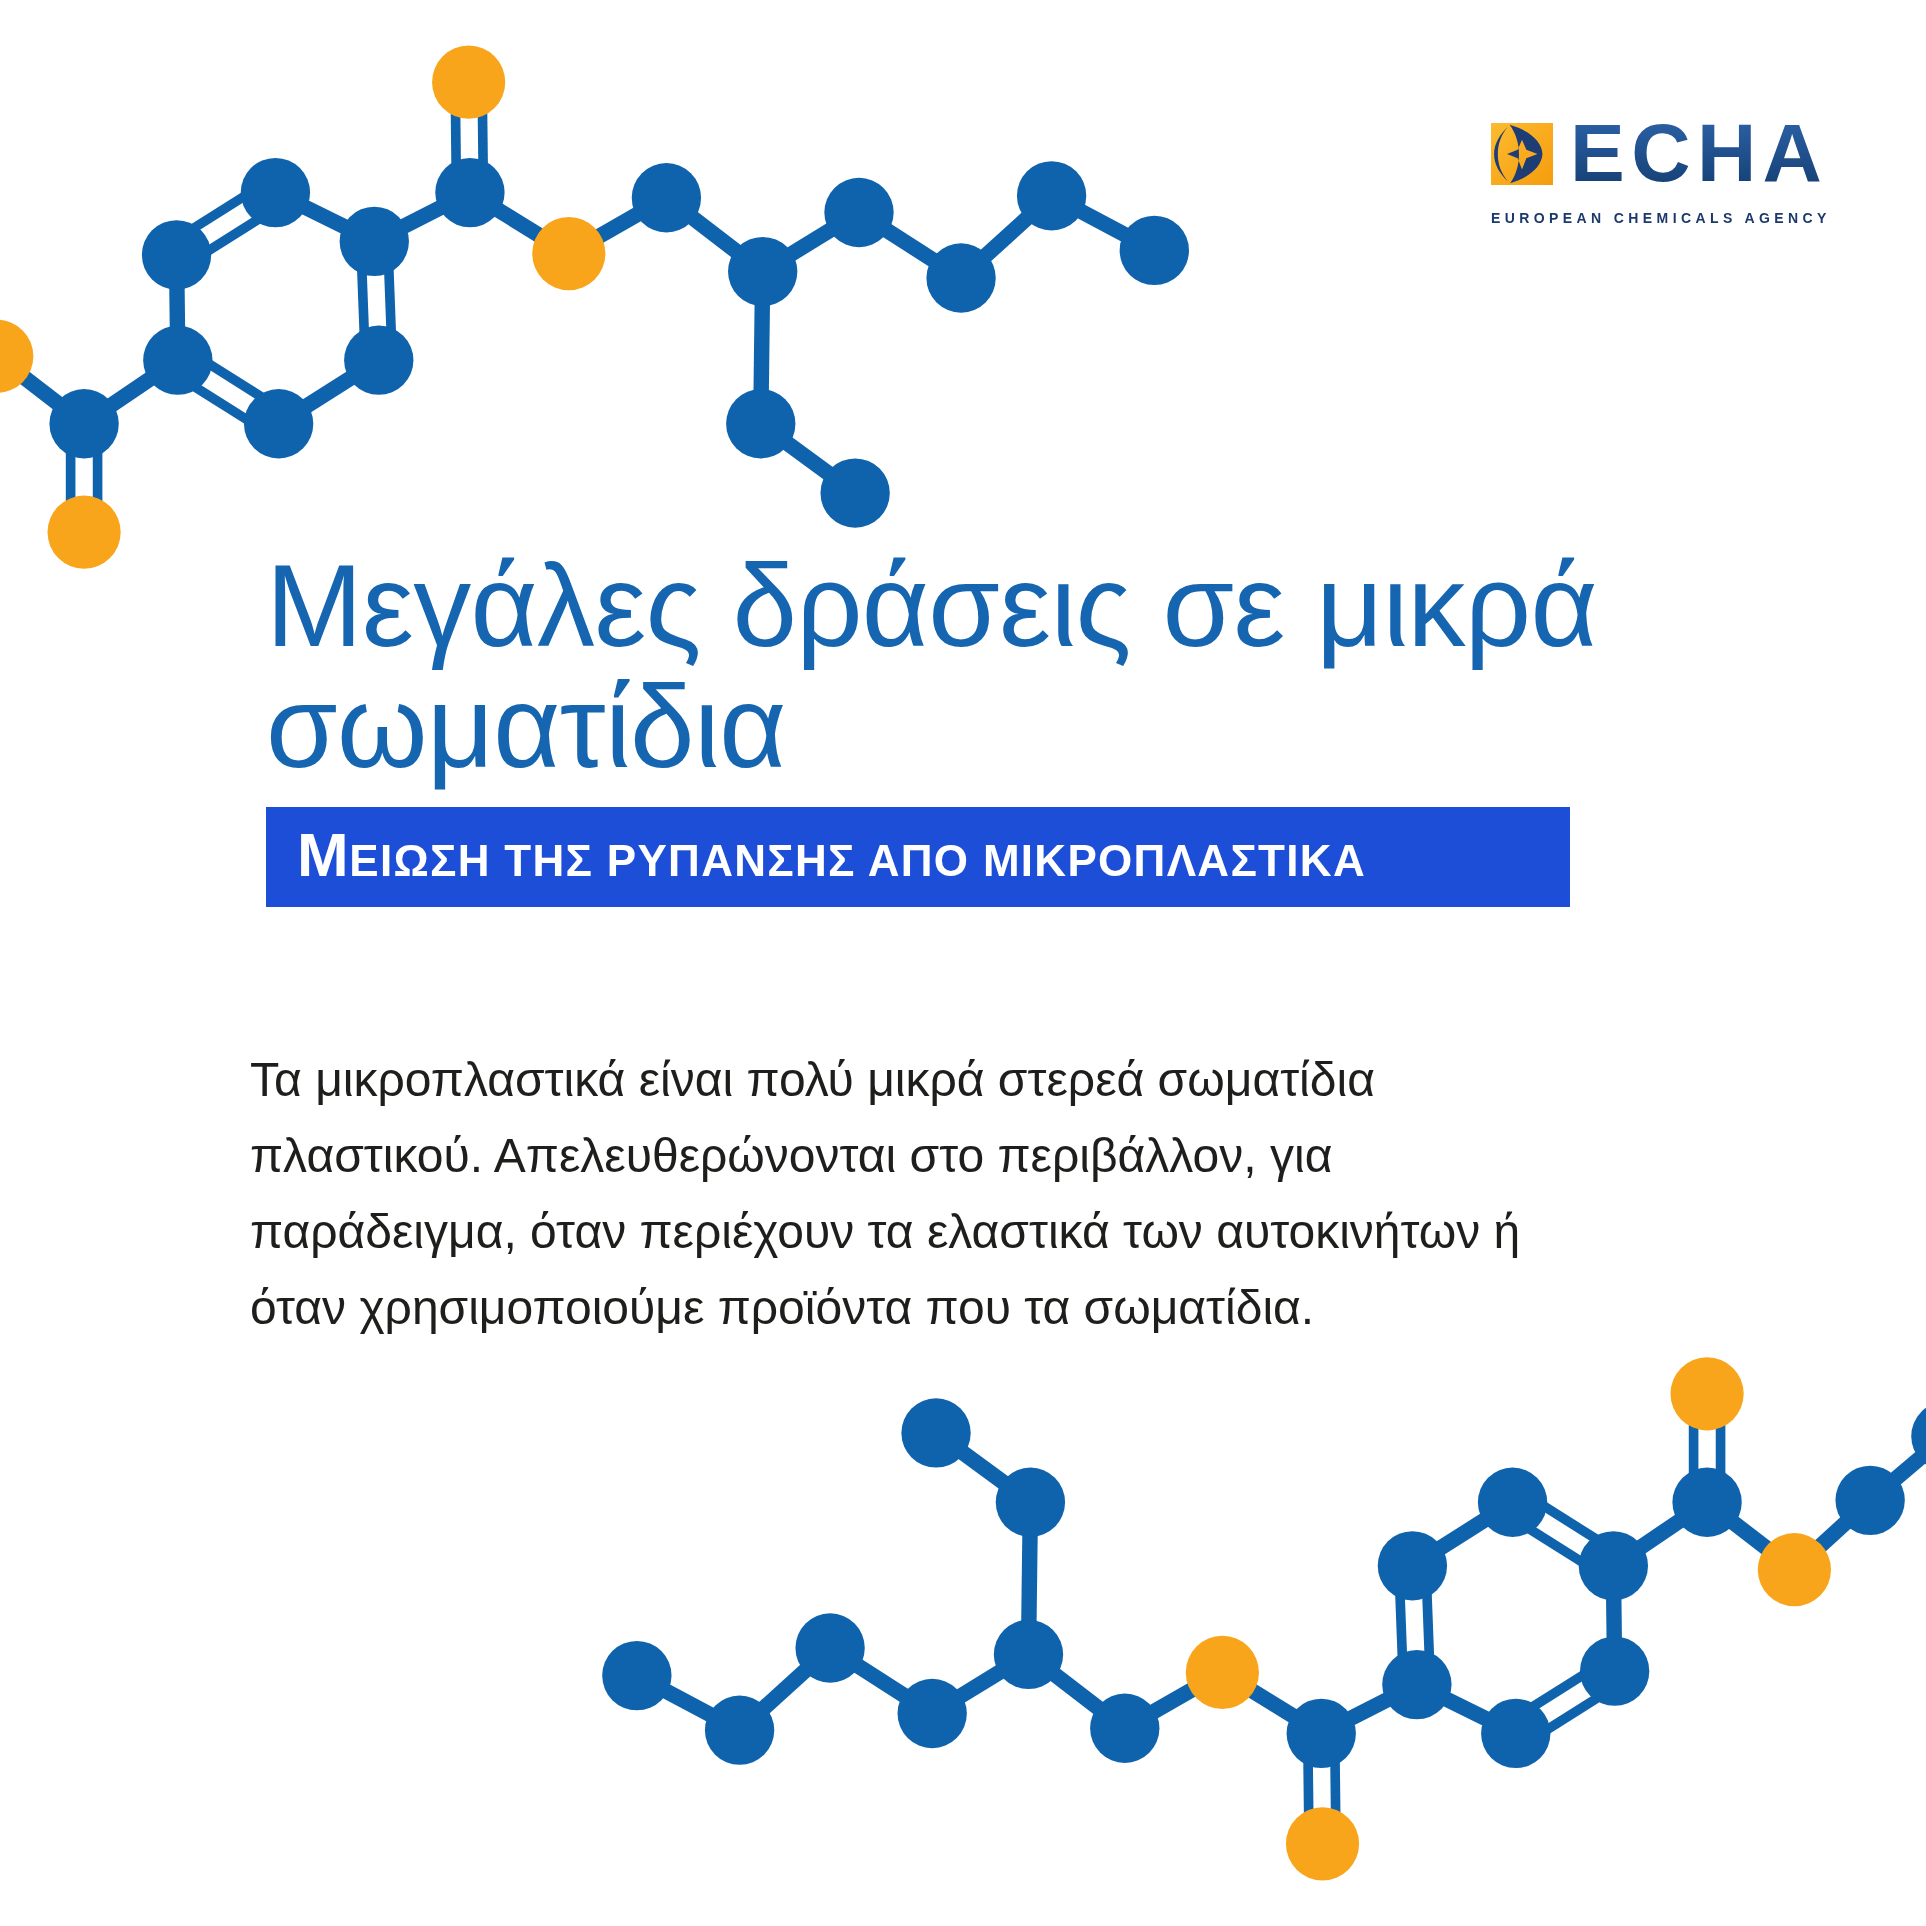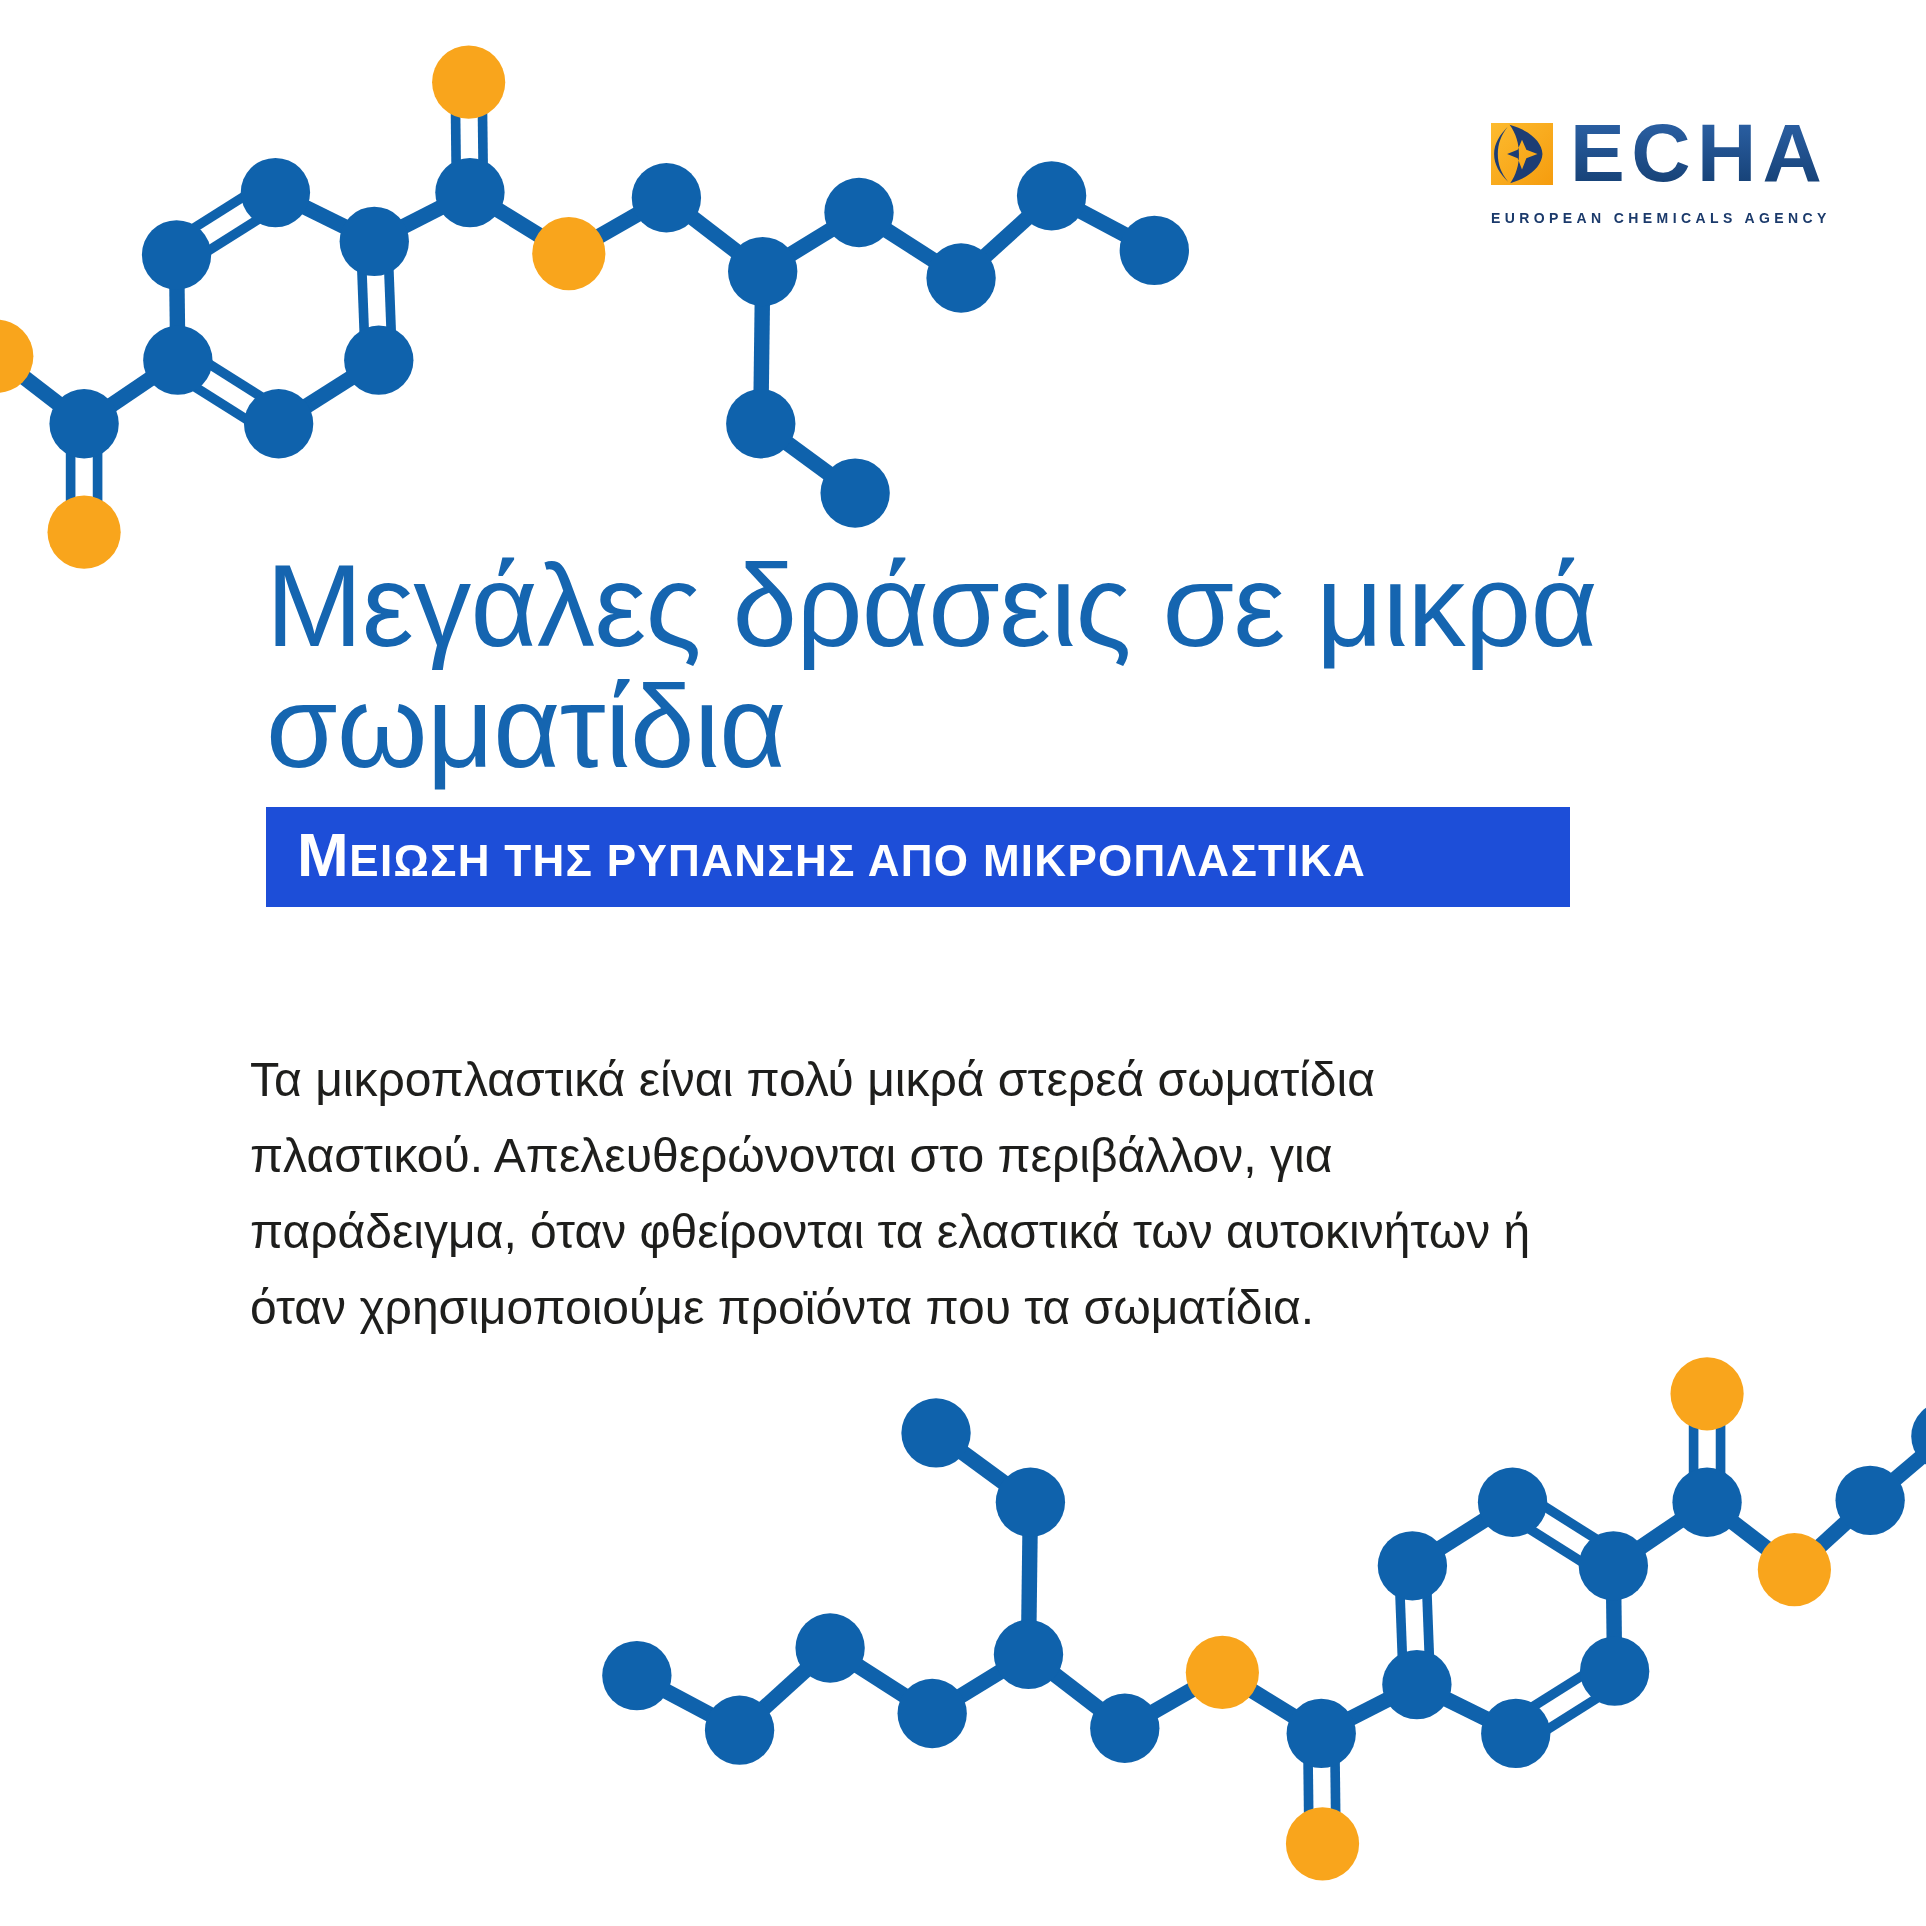--- a/index.html
+++ b/index.html
@@ -192,16 +192,16 @@
   <span>σωματίδια</span>
 </h1>
 
 <div class="banner">
   <span class="lead">Μ</span><span class="rest">ΕΙΩΣΗ ΤΗΣ ΡΥΠΑΝΣΗΣ ΑΠΟ ΜΙΚΡΟΠΛΑΣΤΙΚΑ</span>
 </div>
 
 <div class="body-text">
   <div>Τα μικροπλαστικά είναι πολύ μικρά στερεά σωματίδια</div>
   <div>πλαστικού. Απελευθερώνονται στο περιβάλλον, για</div>
-  <div>παράδειγμα, όταν φθείρονται τα ελαστικά των αυτοκινήτων ή</div>
+  <div>παράδειγμα, όταν περιέχουν τα ελαστικά των αυτοκινήτων ή</div>
   <div>όταν χρησιμοποιούμε προϊόντα που τα σωματίδια.</div>
 </div>
 
 
 </body></html>

